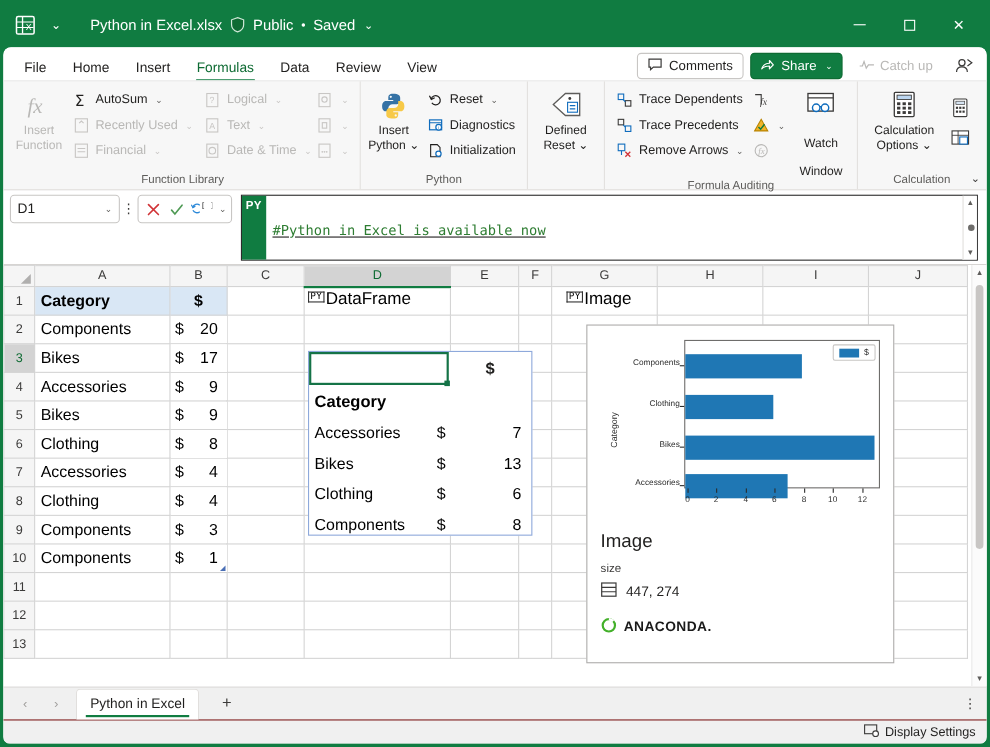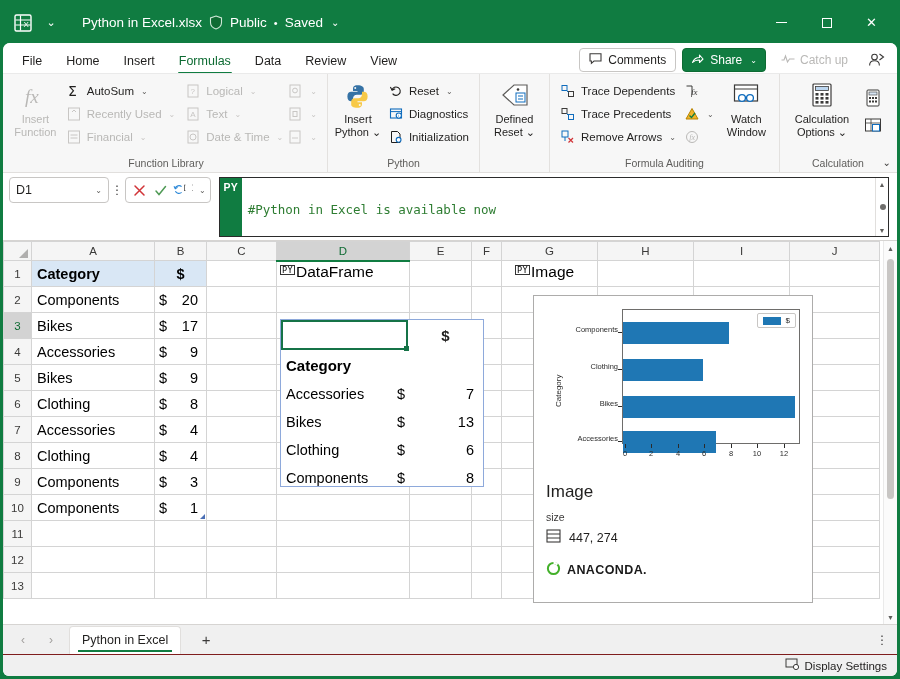--- a/index.html
+++ b/index.html
@@ -110,21 +110,21 @@
   .fbtn { width:18px;height:20px;display:flex;align-items:center;justify-content:center; }
   .fbar-input-wrap {
     flex:1 1 auto; margin-left:8px; height:60px; border:1px solid #2b2b2b; display:flex; background:#fff; position:relative;
   }
   .py-badge {
     width:22px;background:#107c41;color:#fff;font-size:10.5px;font-weight:bold;
     display:flex;align-items:flex-start;justify-content:center;padding-top:3px;flex:0 0 22px;letter-spacing:.3px;
   }
   .code {
     flex:1 1 auto;padding:3px 8px 0 6px;font-family:"DejaVu Sans Mono","Liberation Mono",monospace;
-    font-size:12.5px;line-height:19px;white-space:pre;overflow:hidden;
+    font-size:12.5px;line-height:19px;white-space:pre;overflow:hidden;text-decoration:underline;
   }
   .c-comment{color:#2e7d32;}
   .fbar-scroll { width:13px; background:#fff; border-left:1px solid #e1dfdd; position:relative; }
   .fbar-scroll .up, .fbar-scroll .dn { position:absolute; left:0; right:0; height:12px; display:flex;align-items:center;justify-content:center;font-size:7px;color:#5e5d5b; }
   .fbar-scroll .up { top:0; } .fbar-scroll .dn { bottom:0; }
   .fbar-scroll .dot { position:absolute;left:3.5px;top:26px;width:6px;height:6px;border-radius:50%;background:#6e6d6b; }
 
   
   .gridwrap { flex:1 1 auto; position:relative; background:#fff; overflow:hidden; }
   .grid-scroll-v {
@@ -555,21 +555,21 @@
             <div class="small-btn disabled">
               <span class="sicon">
                 <svg width="14" height="14" viewBox="0 0 14 14">
                   <circle cx="7" cy="7" r="5.5" fill="none" stroke="#b9b8b6" stroke-width="1"></circle>
                   <text x="4.3" y="10.3" font-size="8" font-style="italic" font-family="Liberation Serif" fill="#b9b8b6">fx</text>
                 </svg>
               </span>
             </div>
           </div>
 
-          <div class="big-btn" style="width:60px;">
+          <div class="big-btn" style="width:60px;gap:12px;">
             <div class="bicon">
               <svg width="30" height="28" viewBox="0 0 30 28">
                 <rect x="3.5" y="3" width="23" height="16" fill="#fff" stroke="#3b3a39" stroke-width="1.2"></rect>
                 <line x1="3.5" y1="7" x2="26.5" y2="7" stroke="#3b3a39" stroke-width="1"></line>
                 <circle cx="11" cy="16" r="3.4" fill="#fff" stroke="#0f6cbd" stroke-width="1.3"></circle>
                 <circle cx="19" cy="16" r="3.4" fill="#fff" stroke="#0f6cbd" stroke-width="1.3"></circle>
                 <line x1="14.4" y1="15" x2="15.6" y2="15" stroke="#0f6cbd" stroke-width="1.2"></line>
               </svg>
             </div>
             <span>Watch</span>

